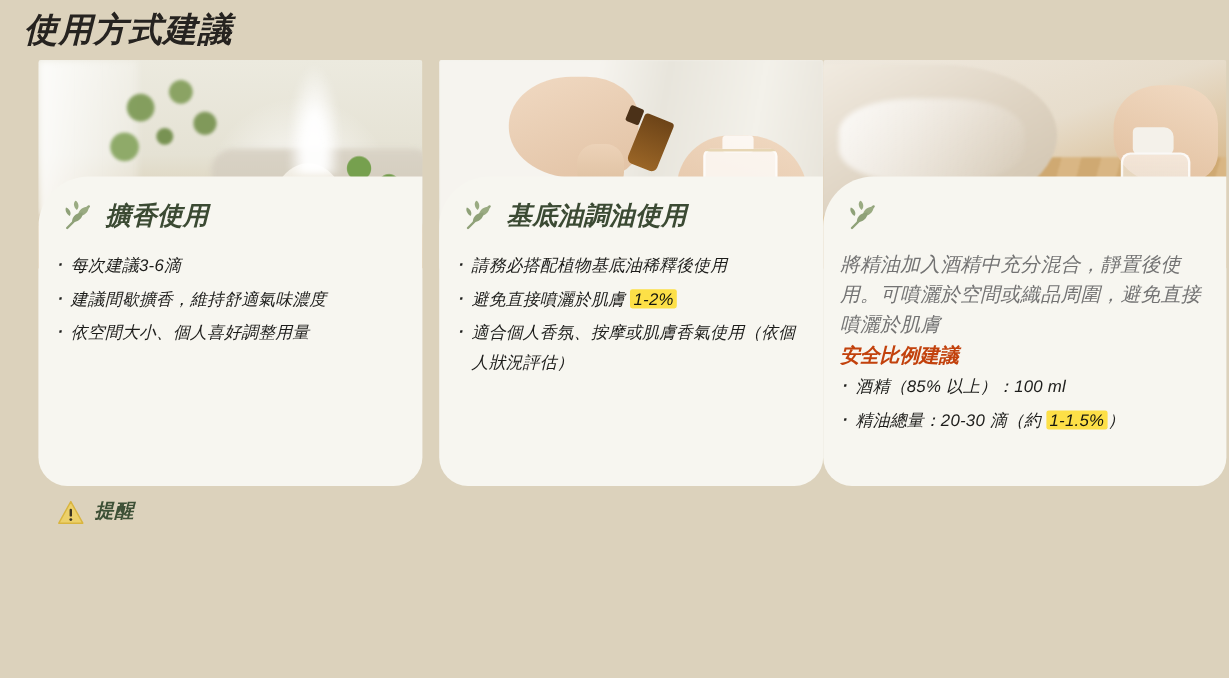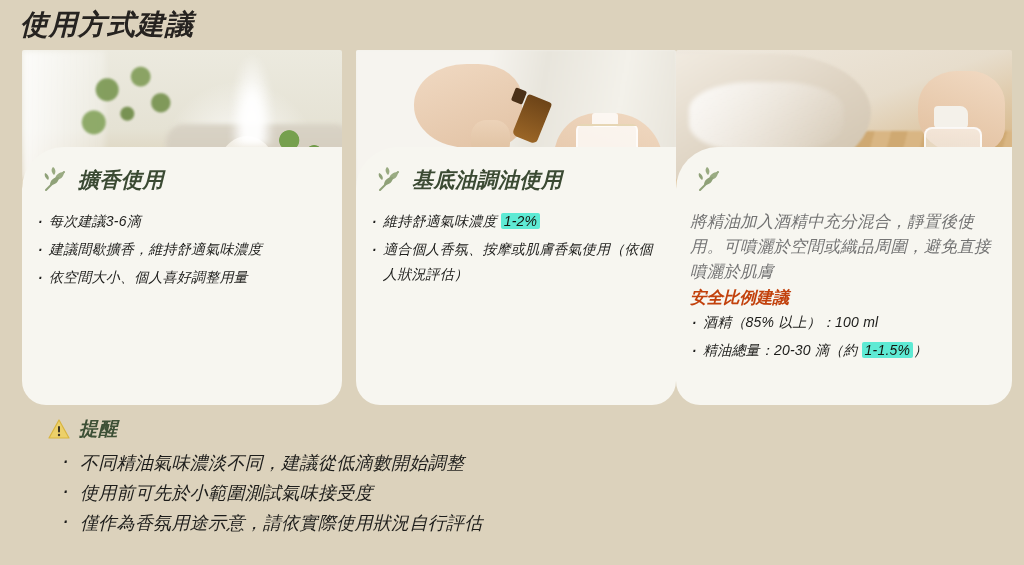--- a/index.html
+++ b/index.html
@@ -12,21 +12,21 @@
   #root { position:relative; width:1024px; height:565px;font-style:italic; }
 
   
   .page-title {
     position:absolute; left:20px; top:8px;
     font-size:28px; font-weight:700; color:#262320;
     letter-spacing:1px; line-height:34px;
   }
 
   
-  .cards { position:absolute; left:22px; top:50px; width:894px; height:355px; }
+  .cards { position:absolute; left:32px; top:50px; width:894px; height:355px; }
   .card { position:absolute; top:0; height:355px; }
   .card.c1 { left:0px;   width:320px; }
   .card.c2 { left:334px; width:320px; }
   .card.c3 { left:654px; width:336px; }
 
   
   .photo {
     position:absolute; left:0; top:0; width:100%; height:175px;
     overflow:hidden; border-radius:2px;
   }
@@ -131,27 +131,27 @@
     margin-bottom:3px; letter-spacing:.2px;
   }
   ul.bullets li::before {
     content:"·"; position:absolute; left:1px; top:-1px; font-size:20px; color:#1d1d1b;
   }
 
   .para { font-size:16.5px; line-height:25px; color:#737373; font-weight:500; letter-spacing:.2px; }
 
   .subhead { font-size:16.5px; line-height:25px; color:#c2410c; font-weight:600; margin-top:1px; }
 
-  .hl { background:#5eead4; padding:0 3px; border-radius:2px; color:#16170f; }
+  .hl { background:#fde047; padding:0 3px; border-radius:2px; color:#16170f; }
 
   
   .reminder { position:absolute; left:48px; top:416px; width:700px; }
   .rem-head { display:flex; align-items:center; gap:9px; margin-bottom:6px; }
   .warn-icon { width:22px; height:20px; flex:0 0 auto; }
-  .rem-title { font-size:19px; font-weight:700; color:#3d5036; letter-spacing:.5px; }
+  .rem-title { font-size:16px; font-weight:700; color:#3d5036; letter-spacing:.5px; }
   ul.rem-list { list-style:none; padding-left:14px; }
   ul.rem-list li {
     position:relative; padding-left:18px;
     font-size:18px; line-height:30px; color:#1d1d1b; font-weight:500; letter-spacing:.3px;
   }
   ul.rem-list li::before { content:"·"; position:absolute; left:0; top:-2px; font-size:22px; }
 </style>
 </head>
 <body>
 
@@ -220,21 +220,22 @@
               <path d="M13 13 C13 8, 17 5, 22 5 C22 10, 18 13, 13 13 Z" fill="#9aab82"></path>
               <path d="M8 18 C8 13, 12 10, 17 10 C17 15, 13 18, 8 18 Z" fill="#8fa178"></path>
               <path d="M12 8 C9 5, 9 2, 11 0 C14 2, 14 6, 12 8 Z" fill="#9aab82"></path>
               <path d="M6 13 C3 11, 2 8, 3 6 C6 7, 8 11, 6 13 Z" fill="#8fa178"></path>
             </svg>
           </span>
           <span class="panel-title">基底油調油使用</span>
         </div>
         <div class="panel-body">
           <ul class="bullets">
-            <li><span>維持舒適氣味濃度 </span><span class="hl">1-2%</span></li>
+            <li>請務必搭配植物基底油稀釋後使用</li>
+            <li><span>避免直接噴灑於肌膚 </span><span class="hl">1-2%</span></li>
             <li>適合個人香氛、按摩或肌膚香氣使用（依個人狀況評估）</li>
           </ul>
         </div>
       </div>
     </div>
 
     <div class="card c3">
       <div class="photo">
         <div class="ph ph3">
           <div class="wood"></div>
@@ -274,20 +275,15 @@
     <div class="rem-head">
       <span class="warn-icon">
         <svg viewBox="0 0 22 20" width="22" height="20">
           <path d="M11 1 L21 19 L1 19 Z" fill="#ecd06a" stroke="#d9b53f" stroke-width="1.2" stroke-linejoin="round"></path>
           <rect x="10" y="7" width="2" height="6.5" rx="1" fill="#3a3323"></rect>
           <circle cx="11" cy="16" r="1.2" fill="#3a3323"></circle>
         </svg>
       </span>
       <span class="rem-title">提醒</span>
     </div>
-    <ul class="rem-list">
-      <li>不同精油氣味濃淡不同，建議從低滴數開始調整</li>
-      <li>使用前可先於小範圍測試氣味接受度</li>
-      <li>僅作為香氛用途示意，請依實際使用狀況自行評估</li>
-    </ul>
   </div>
 
 </div>
 
 </body></html>

